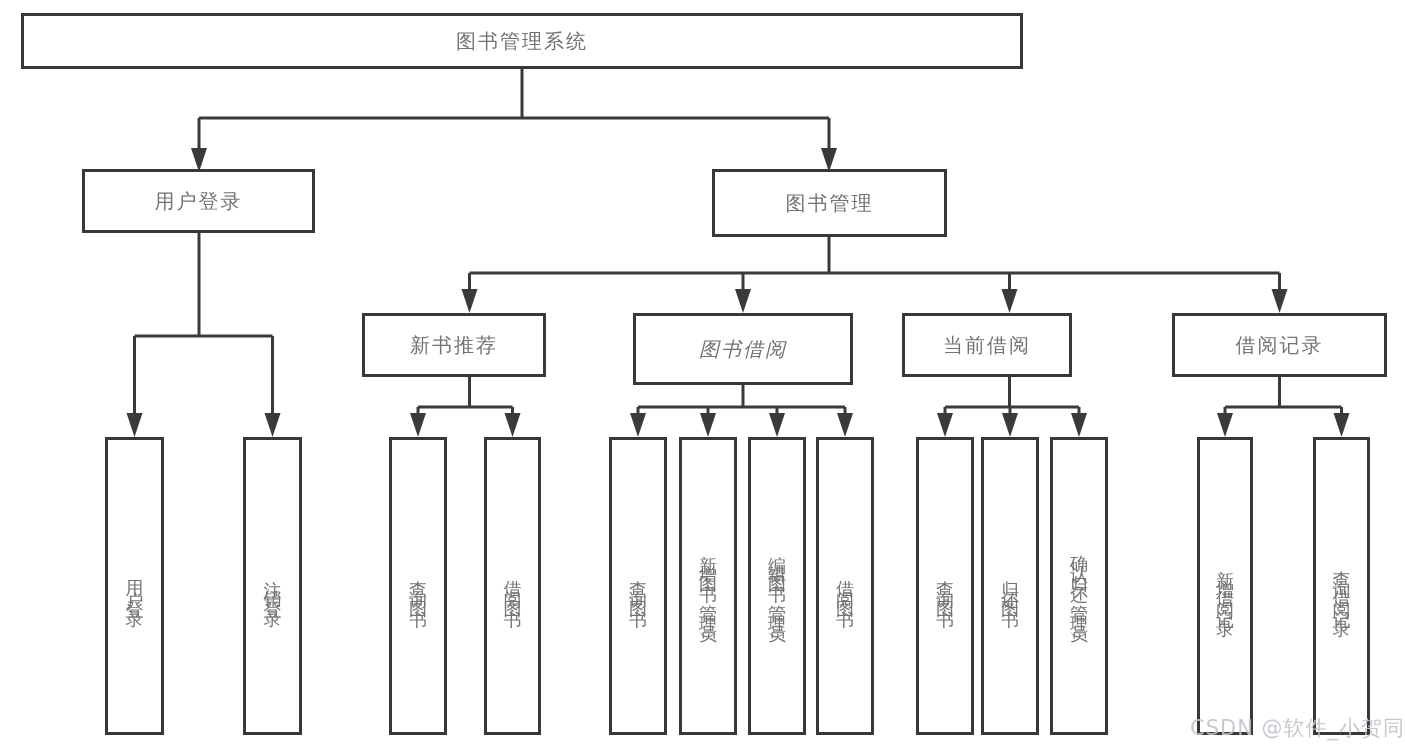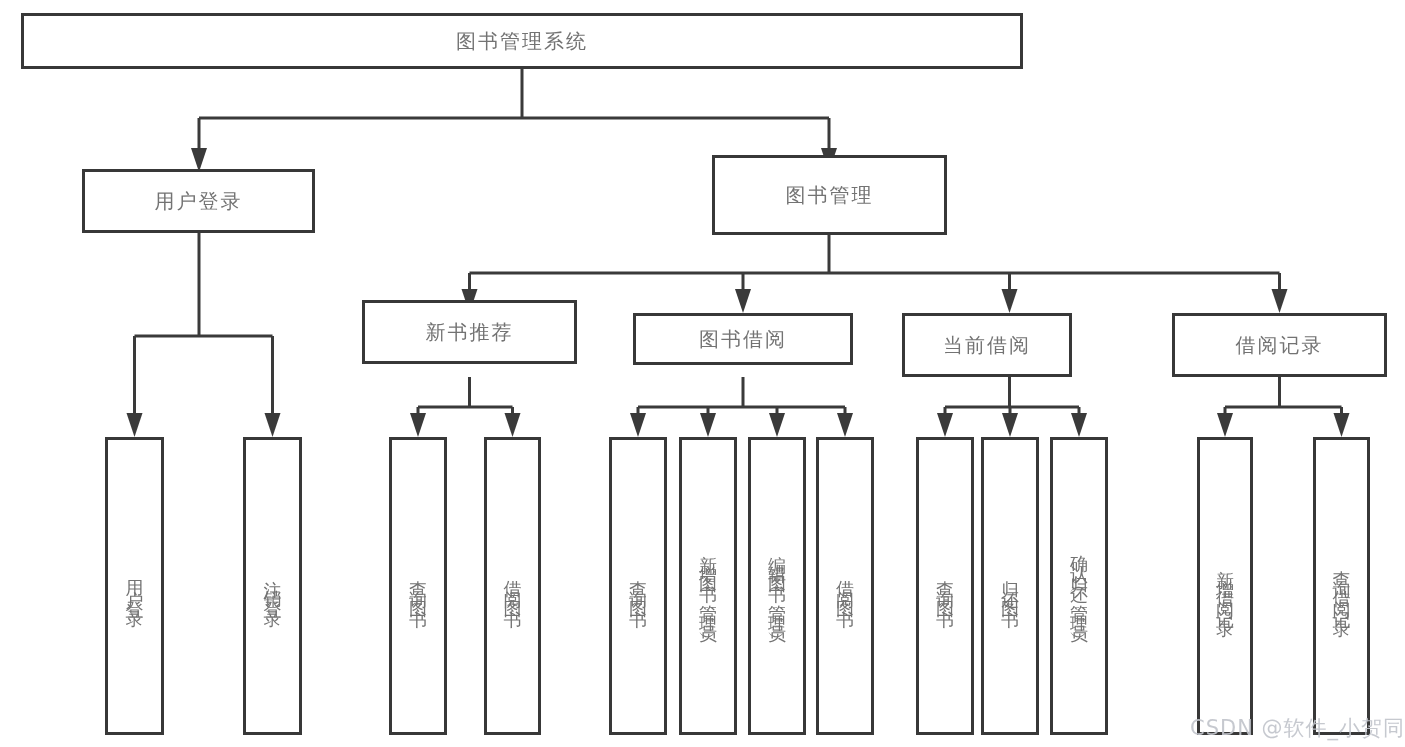--- a/index.html
+++ b/index.html
@@ -48,23 +48,23 @@
     writing-mode: vertical-rl;
     text-orientation: mixed;
     font-size: 18px;
     letter-spacing: 10px;
     line-height: 1;
     white-space: nowrap;
   }
   
   .n-root   { left: 21px;   top: 13px;  width: 1002px; height: 56px; }
   .n-login  { left: 82px;   top: 169px; width: 233px;  height: 64px; }
-  .n-mgmt   { left: 712px;  top: 155px; width: 235px;  height: 80px; text-align: center; }
-  .n-g0     { left: 362px;  top: 300px; width: 215px;  height: 64px; }
-  .n-g1     { left: 633px;  top: 313px; width: 220px;  height: 52px; }
+  .n-mgmt   { left: 712px;  top: 169px; width: 235px;  height: 68px; text-align: center; }
+  .n-g0     { left: 362px;  top: 313px; width: 184px;  height: 64px; }
+  .n-g1     { left: 633px;  top: 313px; width: 220px;  height: 72px; font-style: italic; }
   .n-g2     { left: 902px;  top: 313px; width: 170px;  height: 64px; }
   .n-g3     { left: 1172px; top: 313px; width: 215px;  height: 64px; text-align: center; }
   .leaf     { top: 437px; height: 298px; }
   .lf-b0l0  { left: 105px;  width: 59px; }
   .lf-b0l1  { left: 243px;  width: 59px; }
   .lf-g0l0  { left: 389px;  width: 58px; }
   .lf-g0l1  { left: 484px;  width: 57px; }
   .lf-g1l0  { left: 609px;  width: 58px; }
   .lf-g1l1  { left: 679px;  width: 58px; }
   .lf-g1l2  { left: 748px;  width: 58px; }

